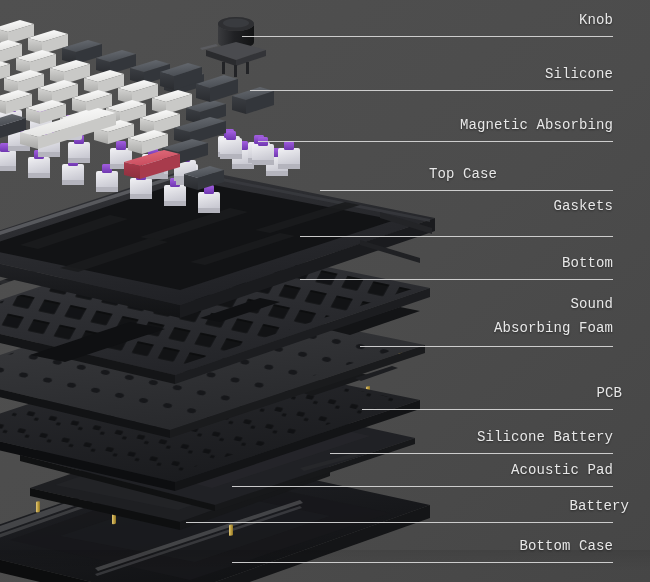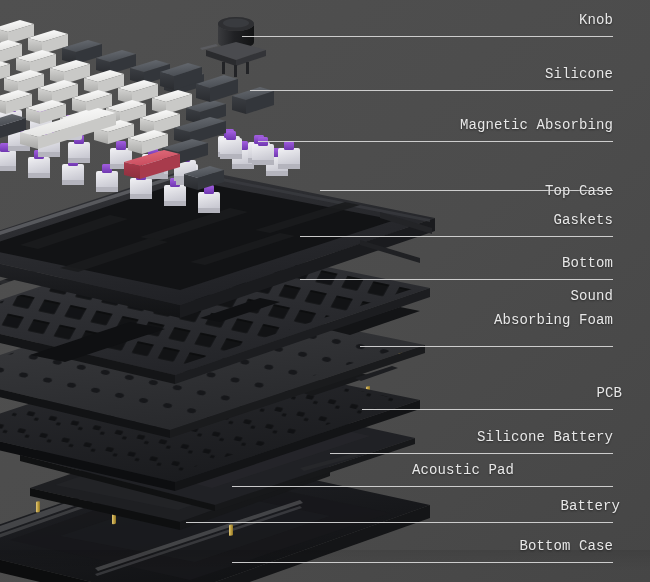--- a/index.html
+++ b/index.html
@@ -656,41 +656,41 @@
     <div class="callout-line" style="left:242px; top:36px; width:371px;"></div>
     <div class="callout-label" style="left:313px; top:8px; width:300px;">Knob</div>
 
     <div class="callout-line" style="left:250px; top:90px; width:363px;"></div>
     <div class="callout-label" style="left:313px; top:62px; width:300px;">Silicone</div>
 
     <div class="callout-line" style="left:258px; top:141px; width:355px;"></div>
     <div class="callout-label" style="left:313px; top:113px; width:300px;">Magnetic Absorbing</div>
 
     <div class="callout-line" style="left:320px; top:190px; width:293px;"></div>
-    <div class="callout-label" style="left:313px; top:179px; width:300px;">Top Case</div>
+    <div class="callout-label" style="left:313px; top:162px; width:300px;text-align:center;">Top Case</div>
 
     <div class="callout-line" style="left:300px; top:236px; width:313px;"></div>
-    <div class="callout-label" style="left:313px; top:208px; width:300px;">Gaskets</div>
+    <div class="callout-label" style="left:313px; top:194px; width:300px;">Gaskets</div>
 
     <div class="callout-line" style="left:300px; top:279px; width:313px;"></div>
     <div class="callout-label" style="left:313px; top:251px; width:300px;">Bottom</div>
 
     <div class="callout-line" style="left:360px; top:346px; width:253px;"></div>
-    <div class="callout-label" style="left:293px; top:284px; width:320px;">Sound
+    <div class="callout-label" style="left:293px; top:292px; width:320px;">Sound
 Absorbing Foam</div>
 
     <div class="callout-line" style="left:362px; top:409px; width:251px;"></div>
     <div class="callout-label" style="left:322px; top:381px; width:300px;">PCB</div>
 
     <div class="callout-line" style="left:330px; top:453px; width:283px;"></div>
     <div class="callout-label" style="left:313px; top:425px; width:300px;">Silicone Battery</div>
 
     <div class="callout-line" style="left:232px; top:486px; width:381px;"></div>
-    <div class="callout-label" style="left:313px; top:458px; width:300px;text-align:center;">Acoustic Pad</div>
+    <div class="callout-label" style="left:313px; top:458px; width:300px;">Acoustic Pad</div>
 
     <div class="callout-line" style="left:186px; top:522px; width:427px;"></div>
-    <div class="callout-label" style="left:320px; top:494px; width:300px;">Battery</div>
+    <div class="callout-label" style="left:329px; top:494px; width:300px;">Battery</div>
 
     <div class="callout-line" style="left:232px; top:562px; width:381px;"></div>
     <div class="callout-label" style="left:313px; top:534px; width:300px;">Bottom Case</div>
 
   </div>
 </div>
 
 </body></html>

